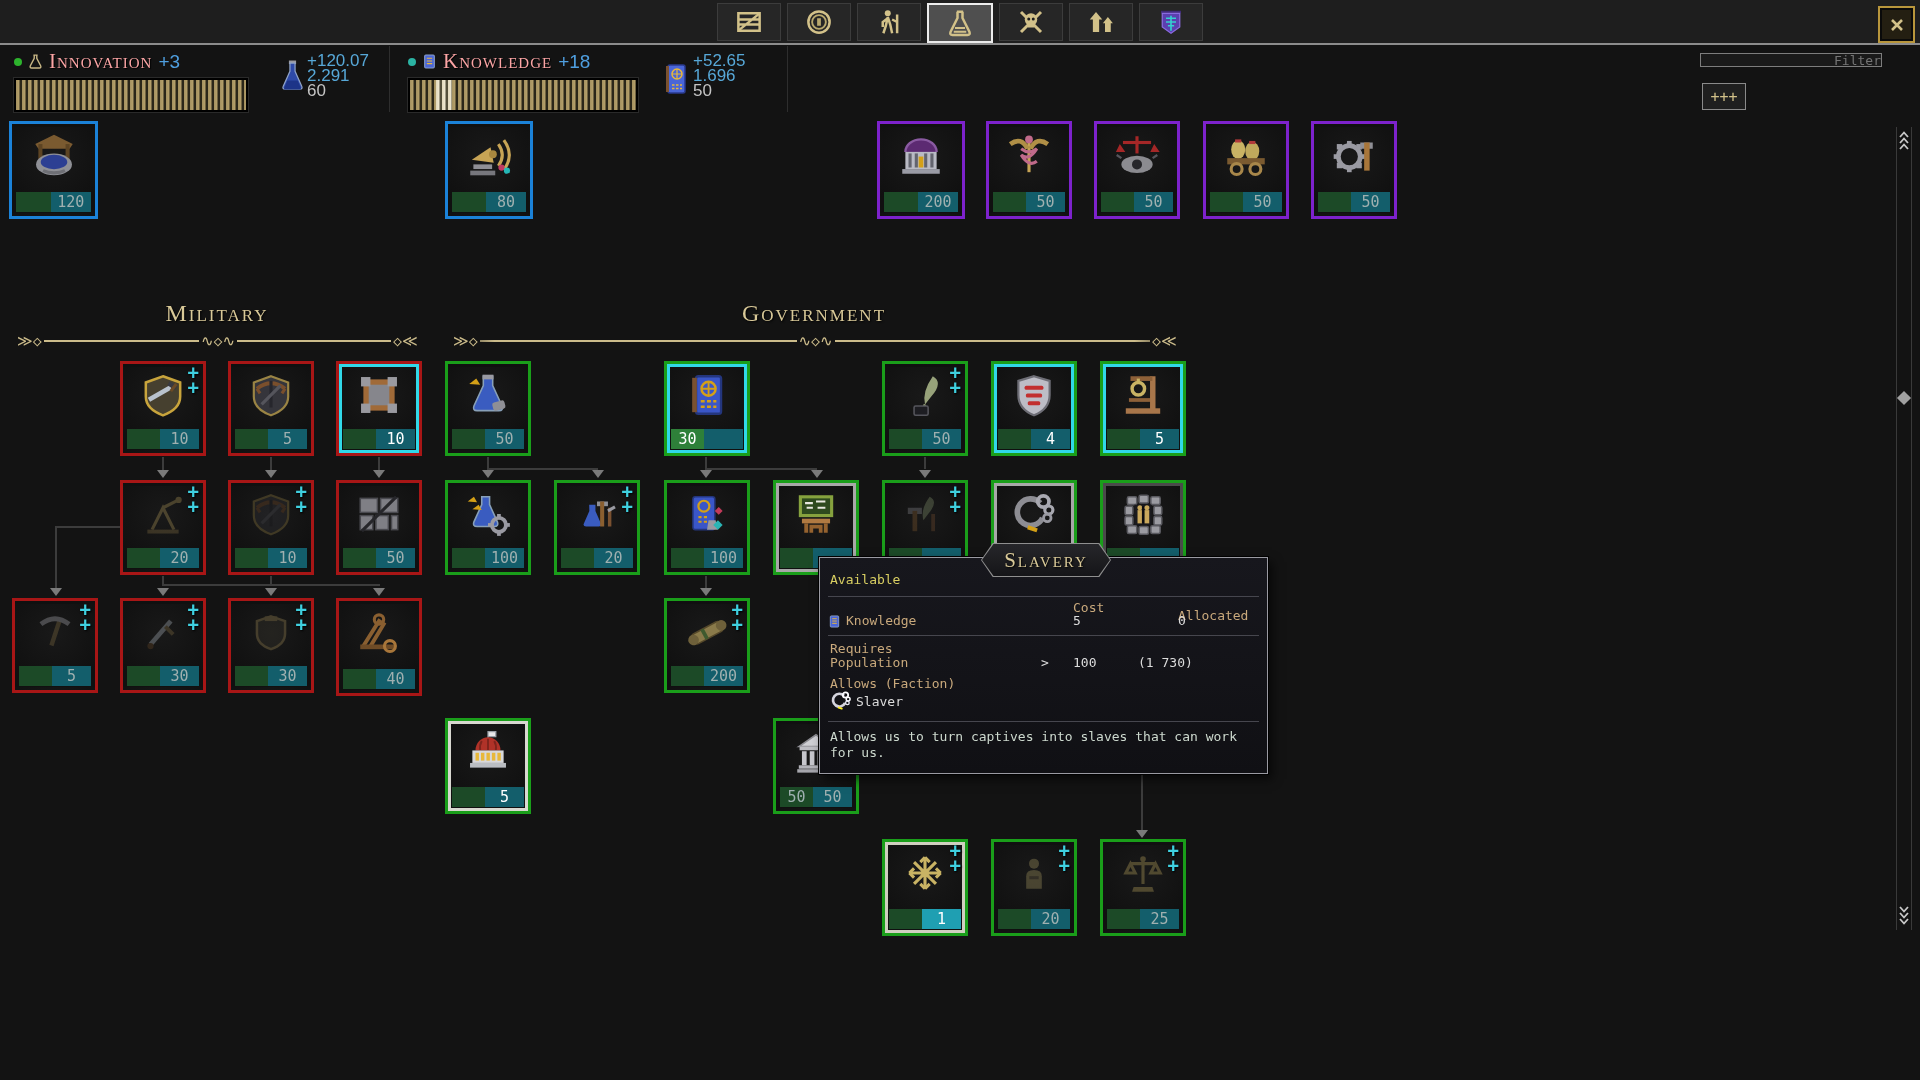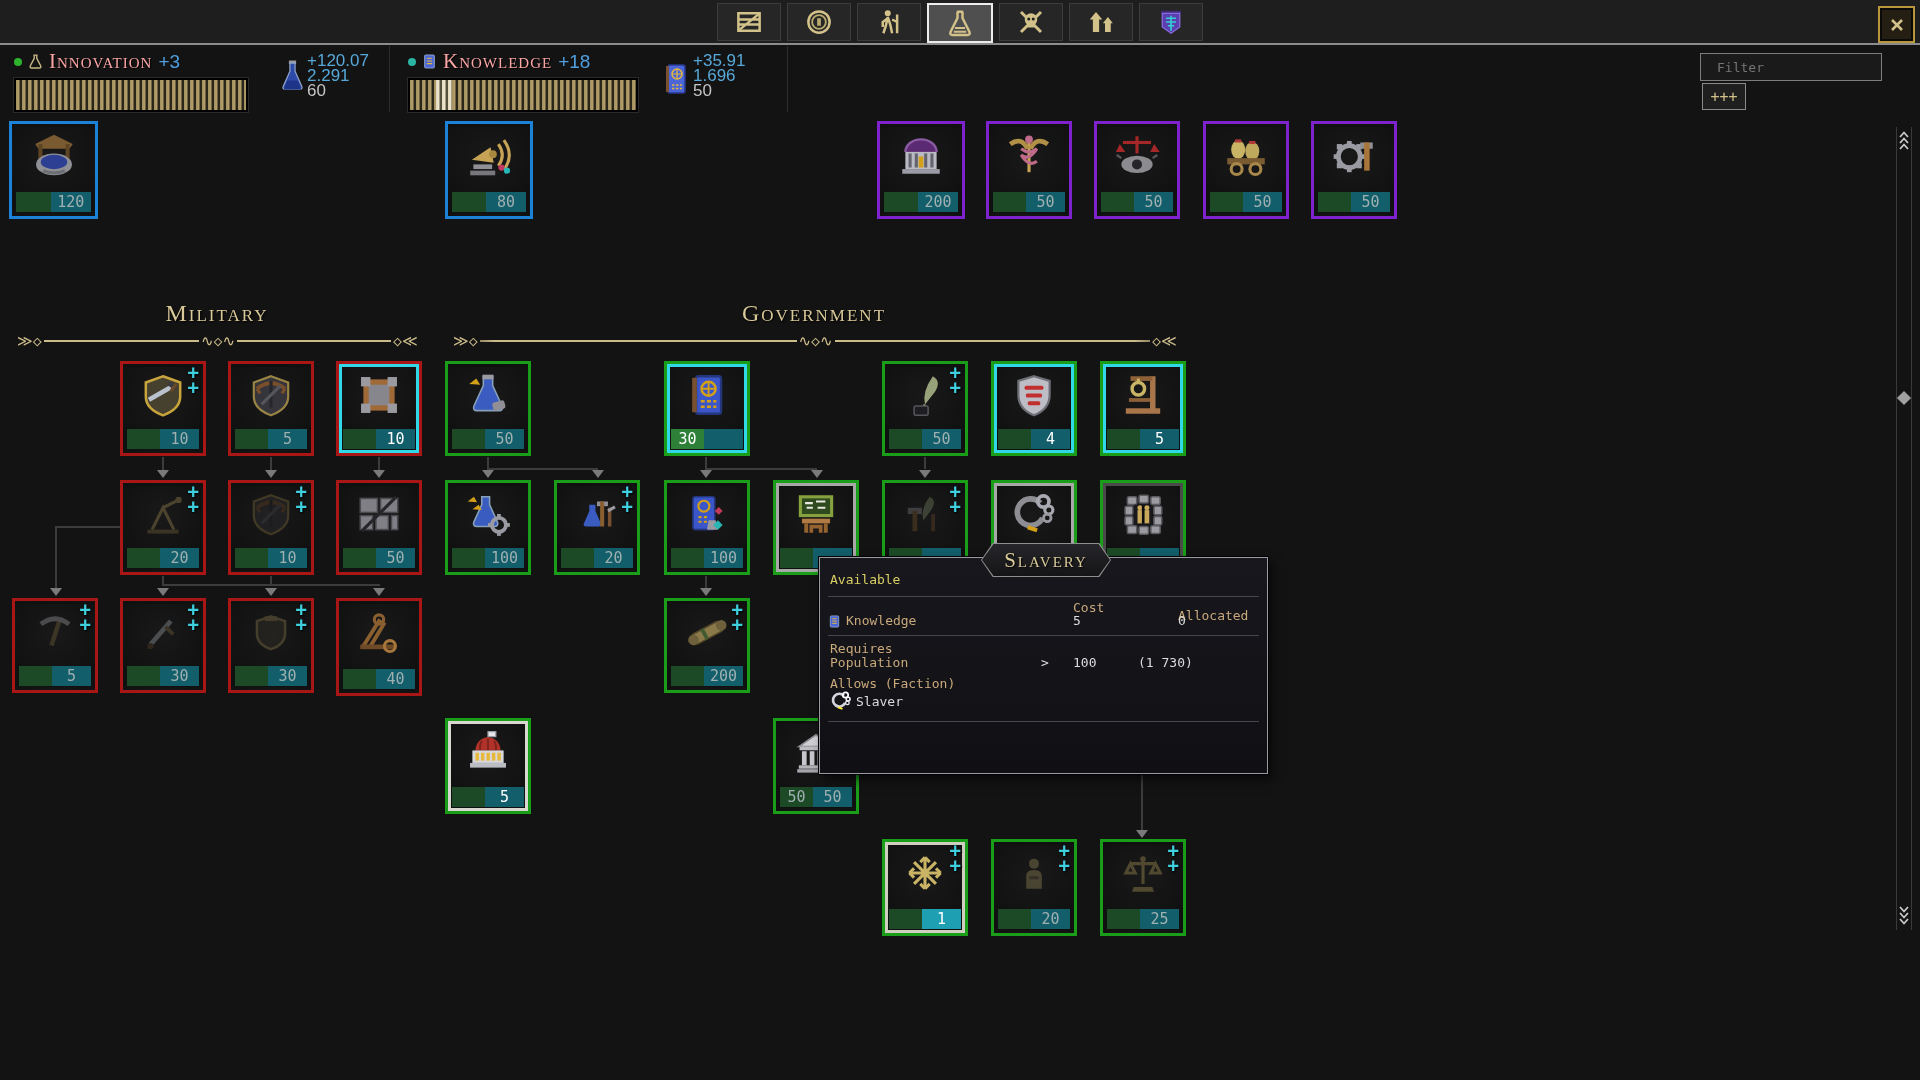--- a/index.html
+++ b/index.html
@@ -17,22 +17,22 @@
   .res-head{position:absolute;display:flex;align-items:center;gap:6px;}
   .dot{width:8px;height:8px;border-radius:50%;display:inline-block;}
   .res-title{font-family:"Liberation Serif",serif;font-variant:small-caps;font-size:21px;color:#fca5a5;letter-spacing:1px;text-shadow:1px 1px 1px #000;}
   .res-rate{font-family:"Liberation Sans",sans-serif;font-size:19px;color:#4f9fe0;}
   .res-bar{position:absolute;height:30px;border:2px solid #000;box-shadow:0 0 0 1px #2a2a2a;
      background:repeating-linear-gradient(90deg,#a3905f 0px,#b5a06a 3px,#2a2619 4px,#2a2619 6px);}
   .res-notch{position:absolute;top:0;bottom:0;background:repeating-linear-gradient(90deg,#e2d8bc 0px,#efe8d2 3px,#55503c 4px,#55503c 6px);}
   .res-nums{position:absolute;font-family:Liberation Sans, sans-serif;font-size:17px;line-height:15px;}
   .num-blue{color:#57a8d8;} .num-gray{color:#c4c4c4;}
   .vsep{position:absolute;width:1px;background:#2e2e2e;}
-  #filterbox{position:absolute;left:1700px;top:53px;width:182px;height:28px;background:#1a1a1a;border:1px solid #7d7d7d;
-     color:#9a9a9a;font-family:"DejaVu Sans Mono",monospace;font-size:13px;padding:0 16px;box-sizing:border-box;}
+  #filterbox{position:absolute;left:1700px;top:53px;width:182px;height:14px;background:#1a1a1a;border:1px solid #7d7d7d;
+     color:#9a9a9a;font-family:"DejaVu Sans Mono",monospace;font-size:13px;padding:0 0;box-sizing:border-box;text-align:right;}
   #plusbtn{position:absolute;left:1702px;top:83px;width:42px;height:25px;background:#1f1f1f;border:1px solid #8a8a8a;
      color:#d2c189;font-size:15px;display:flex;align-items:center;justify-content:center;cursor:pointer;}
   
   .sec-title{position:absolute;transform:translateX(-50%);font-family:"Liberation Serif",serif;font-variant:small-caps;
      font-size:24px;color:#d9c998;letter-spacing:2px;text-shadow:1px 1px 2px #000;white-space:nowrap;}
   .sec-line{position:absolute;height:2px;background:linear-gradient(90deg,rgba(203,187,138,.1),#cbbb8a 6%,#cbbb8a 94%,rgba(203,187,138,.1));}
   .orn{position:absolute;color:#cbbb8a;font-size:15px;background:#131313;padding:0 2px;transform:translateY(-9px);line-height:20px;}
   
   .node{position:absolute;background:#b91c1c;border:3px solid;box-sizing:border-box;cursor:pointer;}
   .ninner{position:absolute;inset:0;border:3px solid var(--ic,transparent);background:radial-gradient(circle at 50% 35%, #191919 0%, #101010 80%);}
@@ -496,21 +496,21 @@
     <span class="res-title">Knowledge</span>
     <span class="res-rate">+18</span>
   </div>
   <div class="res-bar" style="left:408px;top:78px;width:226px;">
     <div class="res-notch" style="left:26px;width:16px;"></div>
   </div>
   <svg style="position:absolute;left:664px;top:62px;" width="24" height="36">
       <use href="#res-book"></use>
     </svg>
   <div class="res-nums" style="left:693px;top:53px;">
-    <div class="num-blue">+35.91</div>
+    <div class="num-blue">+52.65</div>
     <div class="num-blue">1.696</div>
     <div class="num-gray">50</div>
   </div>
   <div class="vsep" style="left:787px;top:46px;height:66px;"></div>
 
   <input id="filterbox" placeholder="Filter" style="">
   <div id="plusbtn">+++</div>
 
   <div id="sections">
       <div class="sec-title" style="left: 217px; top: 300px;">Military</div>
@@ -941,20 +941,21 @@
     <div class="tt-abs tt-tan" style="left:10px;top:97px;">Population</div>
     <div class="tt-abs tt-white" style="left:221px;top:97px;">&gt;</div>
     <div class="tt-abs tt-white" style="left:253px;top:97px;">100</div>
     <div class="tt-abs tt-white" style="left:318px;top:97px;">(1 730)</div>
     <div class="tt-abs tt-tan" style="left:10px;top:118px;">Allows (Faction)</div>
     <svg class="tt-abs" style="left:8px;top:131px;filter:brightness(1.5);" width="26" height="24" viewBox="0 0 32 32">
         <use href="#i-handcuffs"></use>
       </svg>
     <div class="tt-abs tt-white" style="left:36px;top:136px;">Slaver</div>
     <div class="hr" style="top:163px;"></div>
+    <div class="tt-abs tt-desc" style="left:10px;top:171px;width:427px;">Allows us to turn captives into slaves that can work for us.</div>
   </div>
 
   <div id="vscroll">
     <svg class="scr" style="top:2px;" width="14" height="22">
         <use href="#chev3up"></use>
       </svg>
     <div class="scr" id="thumb" style="top:266px;"></div>
     <svg class="scr" style="top:778px;transform:translateX(-50%) rotate(180deg);" width="14" height="22">
         <use href="#chev3up"></use>
       </svg>

